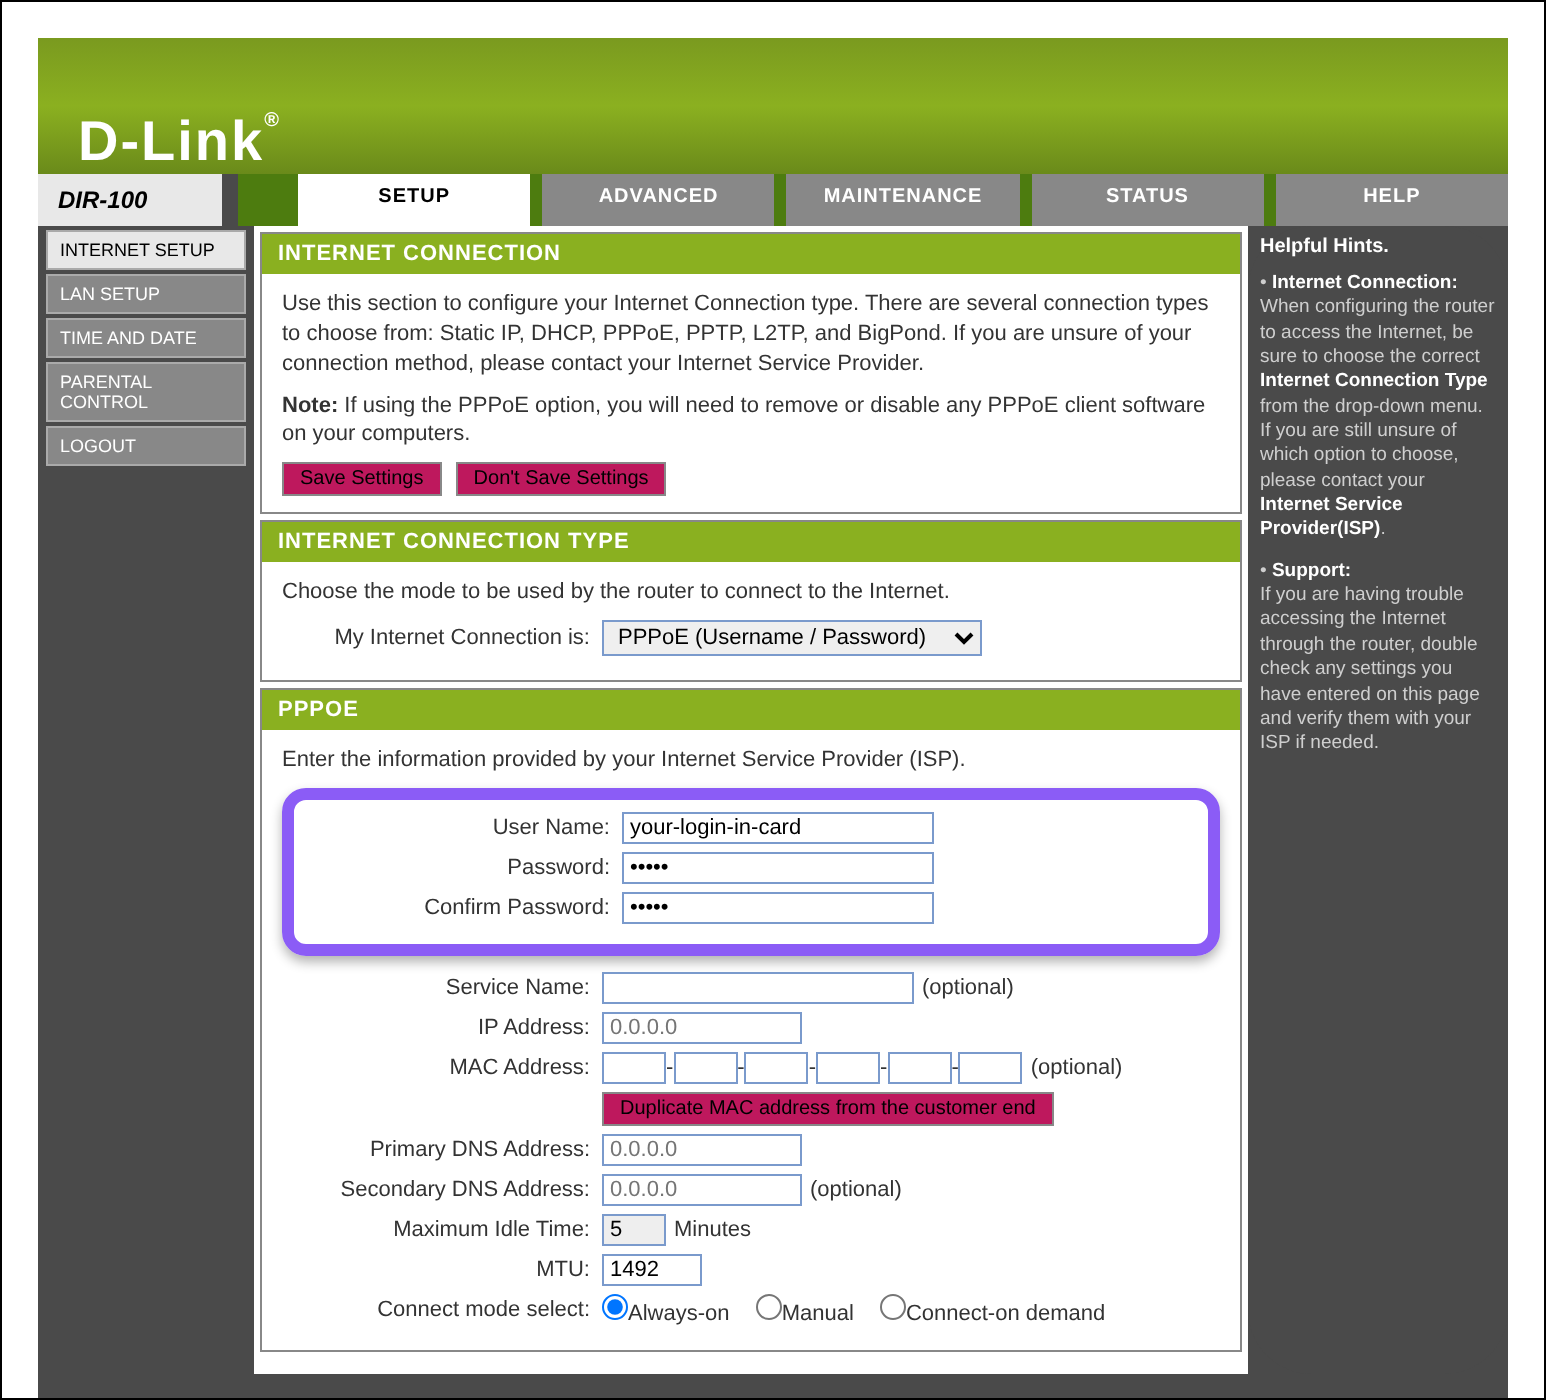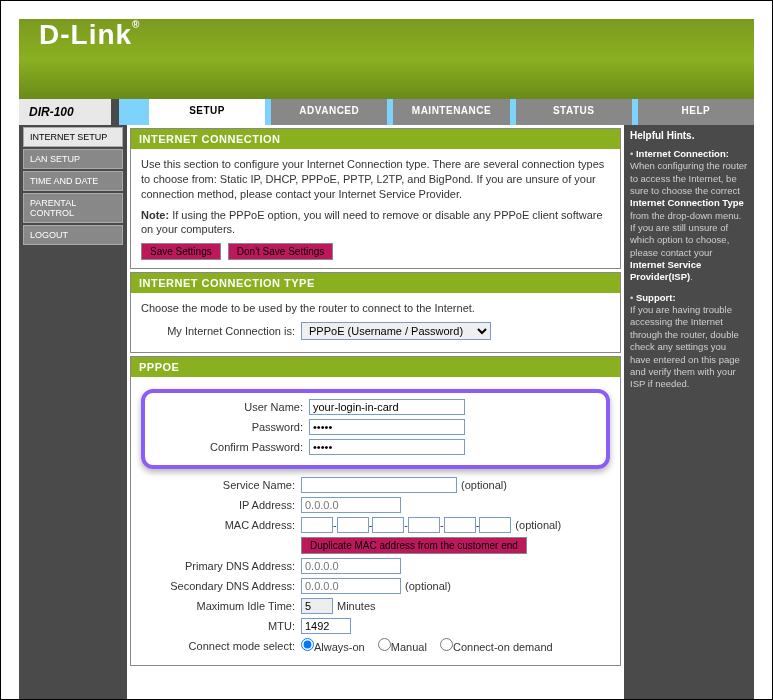--- a/index.html
+++ b/index.html
@@ -1,22 +1,22 @@
 <!DOCTYPE html>
 <html><head>
 <meta charset="utf-8">
 <style>
 * { box-sizing: border-box; margin: 0; padding: 0; }
 body { font-family: Arial, Helvetica, sans-serif; font-size: 11px; background: #fff; }
 .page { width: 773px; height: 700px; border: 1px solid #000; position: relative; overflow: hidden; }
 .frame { position: absolute; left: 18px; top: 18px; right: 18px; bottom: 0; background: #4a4a4a; }
-.header { height: 80px; background: linear-gradient(#7a9a1f 0%, #8bb020 50%, #6a8a1a 100%); display: flex; align-items: flex-start; padding-left: 20px; }
+.header { height: 68px; background: linear-gradient(#7a9a1f 0%, #8bb020 50%, #6a8a1a 100%); display: flex; align-items: flex-end; padding-left: 20px; }
 .logo { color: #fff; font-size: 28px; font-weight: bold; letter-spacing: 1px; font-family: Arial; }
 .logo sup { font-size: 10px; vertical-align: top; }
-.navrow { display: flex; background: #7dd3fc; height: 26px; }
+.navrow { display: flex; background: #4d7c0f; height: 26px; }
 .model { background: #e8e8e8; color: #000; font-weight: bold; font-style: italic; padding: 5px 10px; width: 100px; border-right: 8px solid #4a4a4a; font-size: 12px; display: flex; align-items: center; }
 .model::after { content: ''; width: 0; height: 0; }
 .tabs { display: flex; flex: 1; gap: 6px; margin-left: 30px; }
 .tab { flex: 1; background: #888; color: #fff; text-align: center; padding: 6px 0; font-size: 10px; font-weight: bold; letter-spacing: 0.5px; }
 .tab.active { background: #fff; color: #000; }
 .body { display: flex; height: calc(100% - 106px); }
 .sidebar { width: 108px; background: #4a4a4a; padding: 2px 4px; }
 .sidebar-item { background: #888; color: #fff; font-size: 9px; padding: 4px 6px; margin-bottom: 2px; border: 1px solid #aaa; }
 .sidebar-item.selected { background: #e8e8e8; color: #000; }
 .status-block { text-align: center; margin-top: 10px; color: #fff; font-size: 10px; }
@@ -27,21 +27,21 @@
 .panel-head { background: #8ab020; color: #fff; font-weight: bold; font-size: 11px; padding: 4px 8px; letter-spacing: 0.5px; }
 .panel-body { padding: 8px 10px; font-size: 11px; color: #333; }
 .panel-body p { margin-bottom: 6px; line-height: 1.35; }
 .btn { background: #be185d; border: 1px solid #888; padding: 2px 8px; font-size: 10px; margin-right: 4px; }
 .formrow { display: flex; align-items: center; margin-bottom: 4px; }
 .formrow label { width: 160px; text-align: right; padding-right: 6px; font-size: 11px; }
 .formrow input[type=text], .formrow input[type=password], .formrow select { font-size: 11px; padding: 1px 3px; border: 1px solid #7a9acc; }
 .formrow input[type=text], .formrow input[type=password] { width: 156px; }
 .opt { margin-left: 4px; color: #333; font-size: 11px; }
 .macseg { width: 32px !important; }
-.highlight { border: 4px solid #8b5cf6; border-radius: 12px; padding: 6px 4px; margin: 4px 0 8px 0; box-shadow: 0 3px 6px rgba(0,0,0,0.3); }
+.highlight { border: 6px solid #8b5cf6; border-radius: 12px; padding: 6px 4px; margin: 4px 0 8px 0; box-shadow: 0 3px 6px rgba(0,0,0,0.3); }
 .radiogroup { margin-left: 0; }
 .radiogroup label { width: auto; text-align: left; padding-right: 10px; font-size: 11px; }
 .hints { width: 130px; background: #4a4a4a; color: #cfcfcf; padding: 4px 6px; font-size: 9.5px; line-height: 1.3; border-radius: 32px; }
 .hints h4 { color: #fff; font-size: 10px; margin-bottom: 6px; }
 .hints b { color: #fff; }
 .hints p { margin-bottom: 8px; }
 </style>
 </head>
 <body>
 
@@ -89,20 +89,21 @@
             <select style="width:190px;">
               <option>PPPoE (Username / Password)</option>
             </select>
           </div>
         </div>
       </div>
 
       <div class="panel">
         <div class="panel-head">PPPOE</div>
         <div class="panel-body">
+          <p>Enter the information provided by your Internet Service Provider (ISP).</p>
 
           <div class="highlight">
             <div class="formrow">
               <label>User Name:</label>
               <input type="text" value="your-login-in-card" style="">
             </div>
             <div class="formrow">
               <label>Password:</label>
               <input type="text" value="•••••" style="">
             </div>

